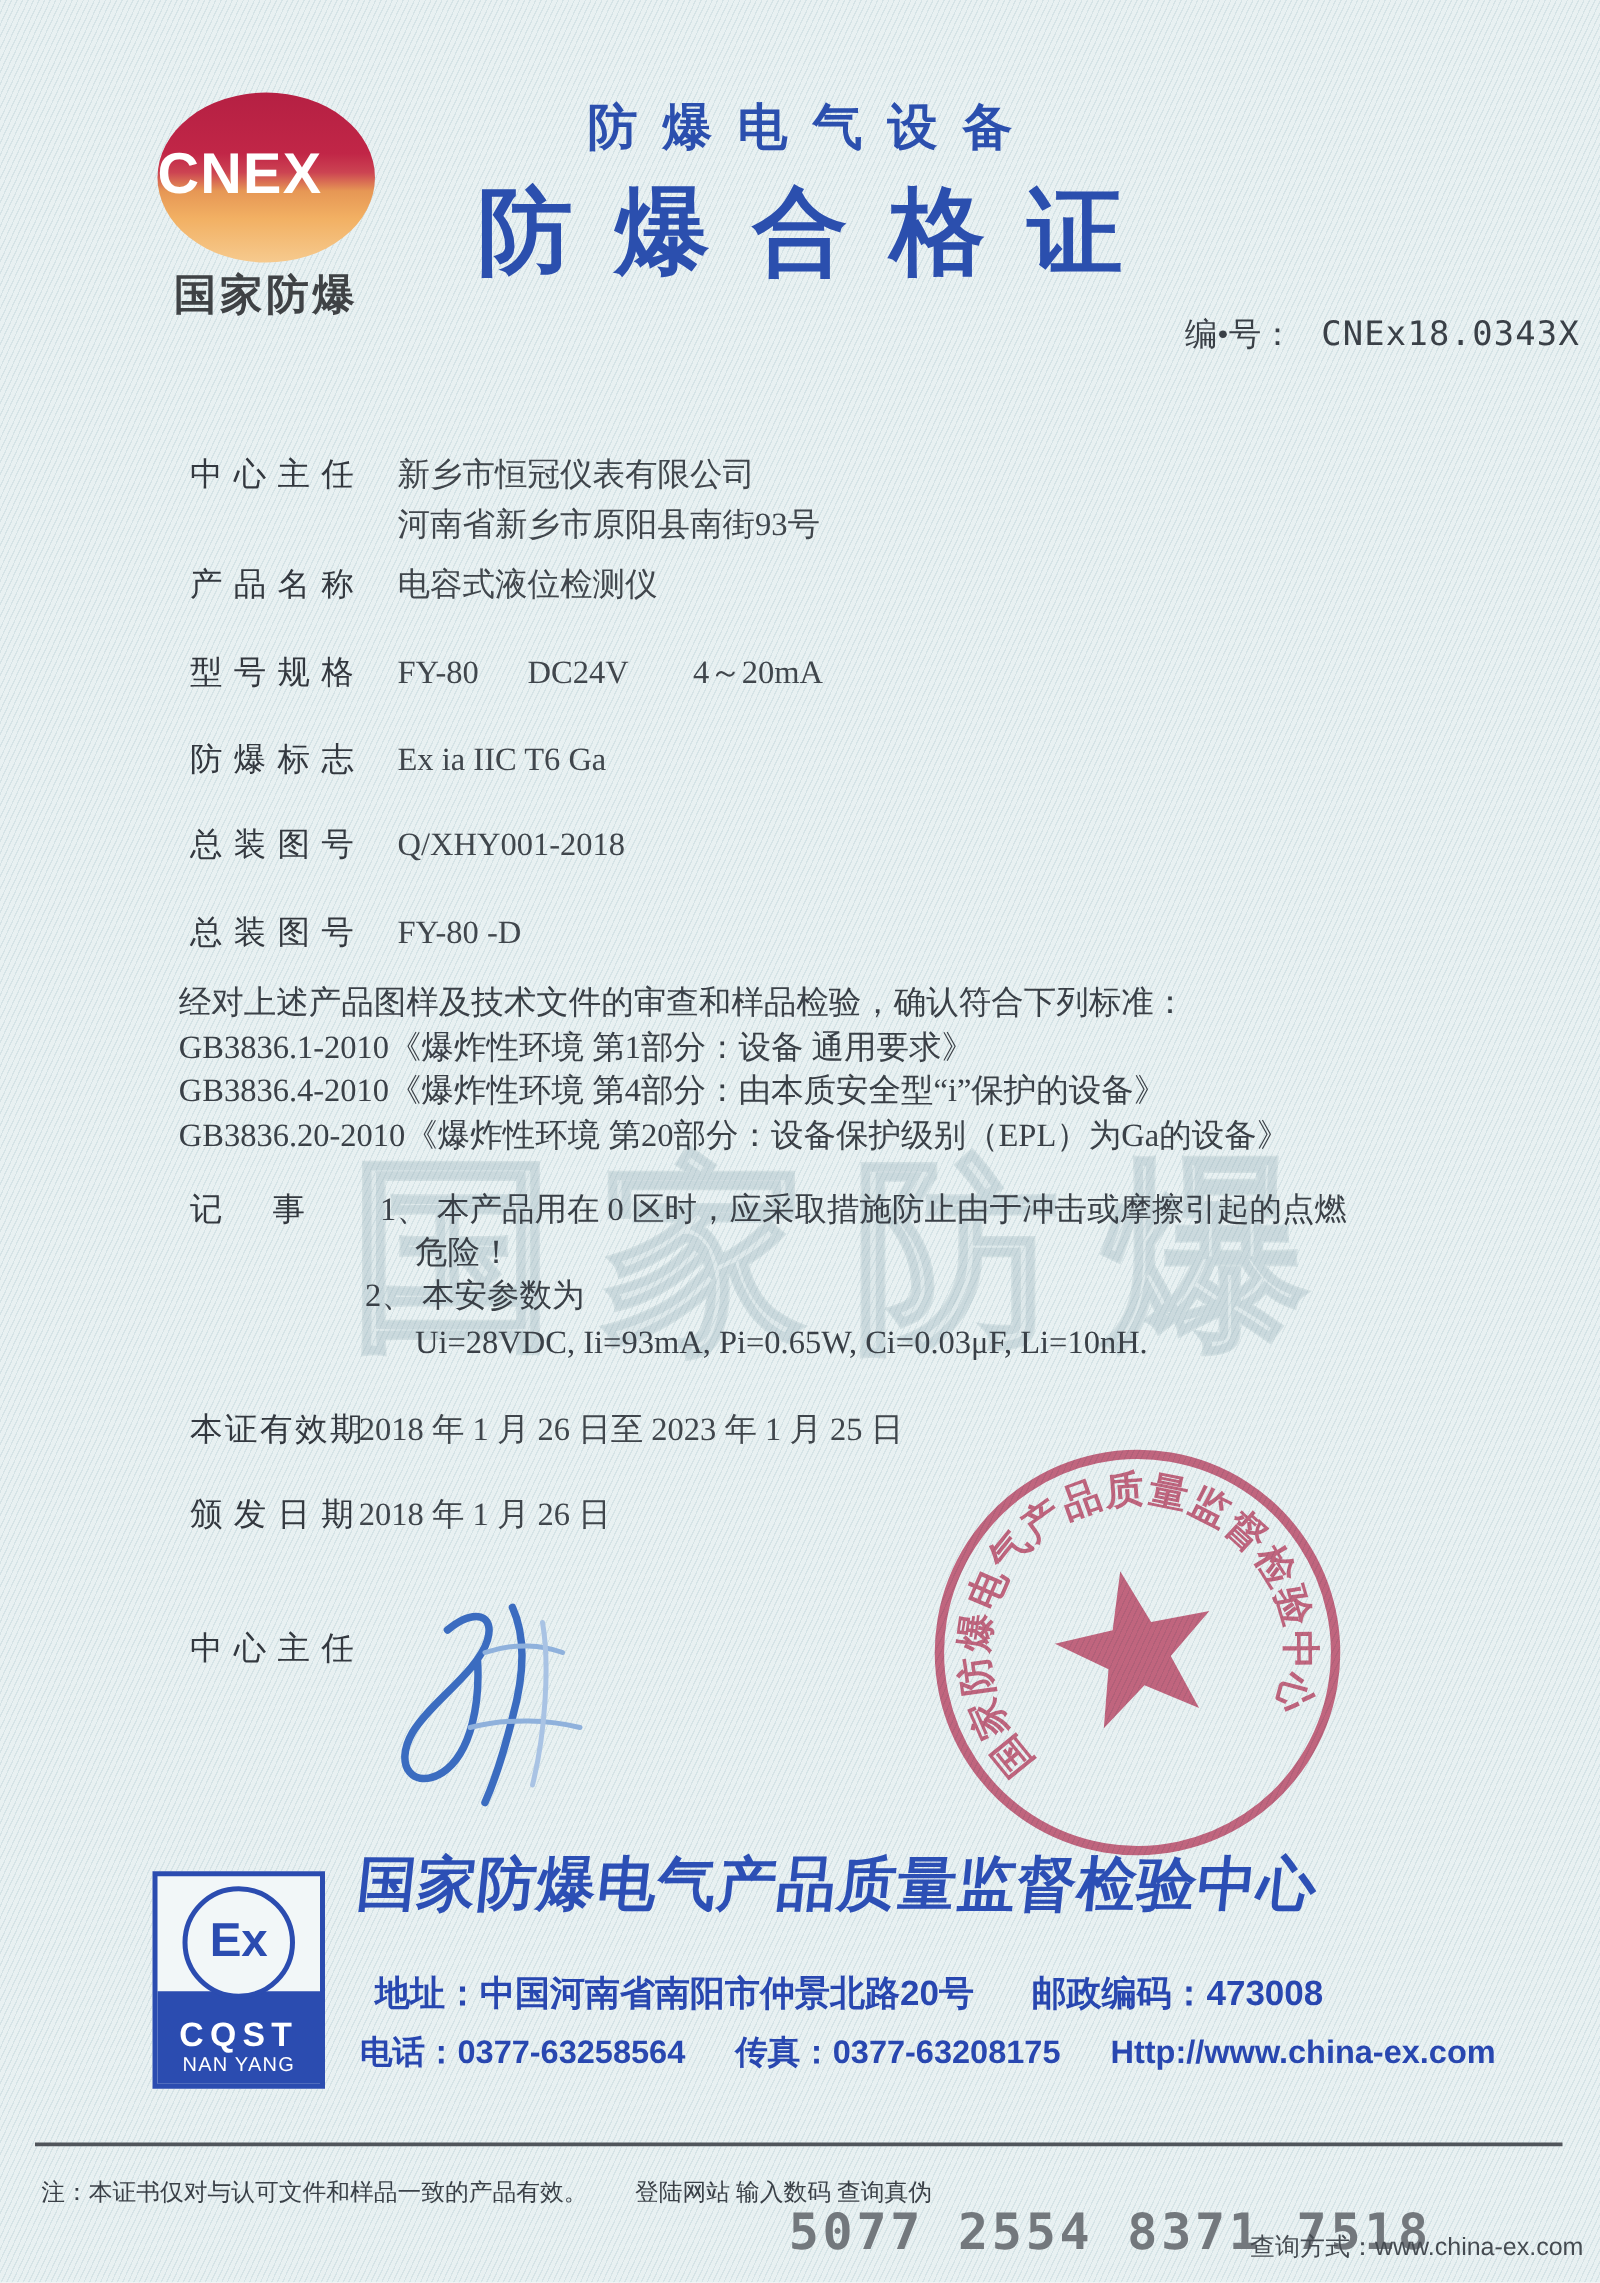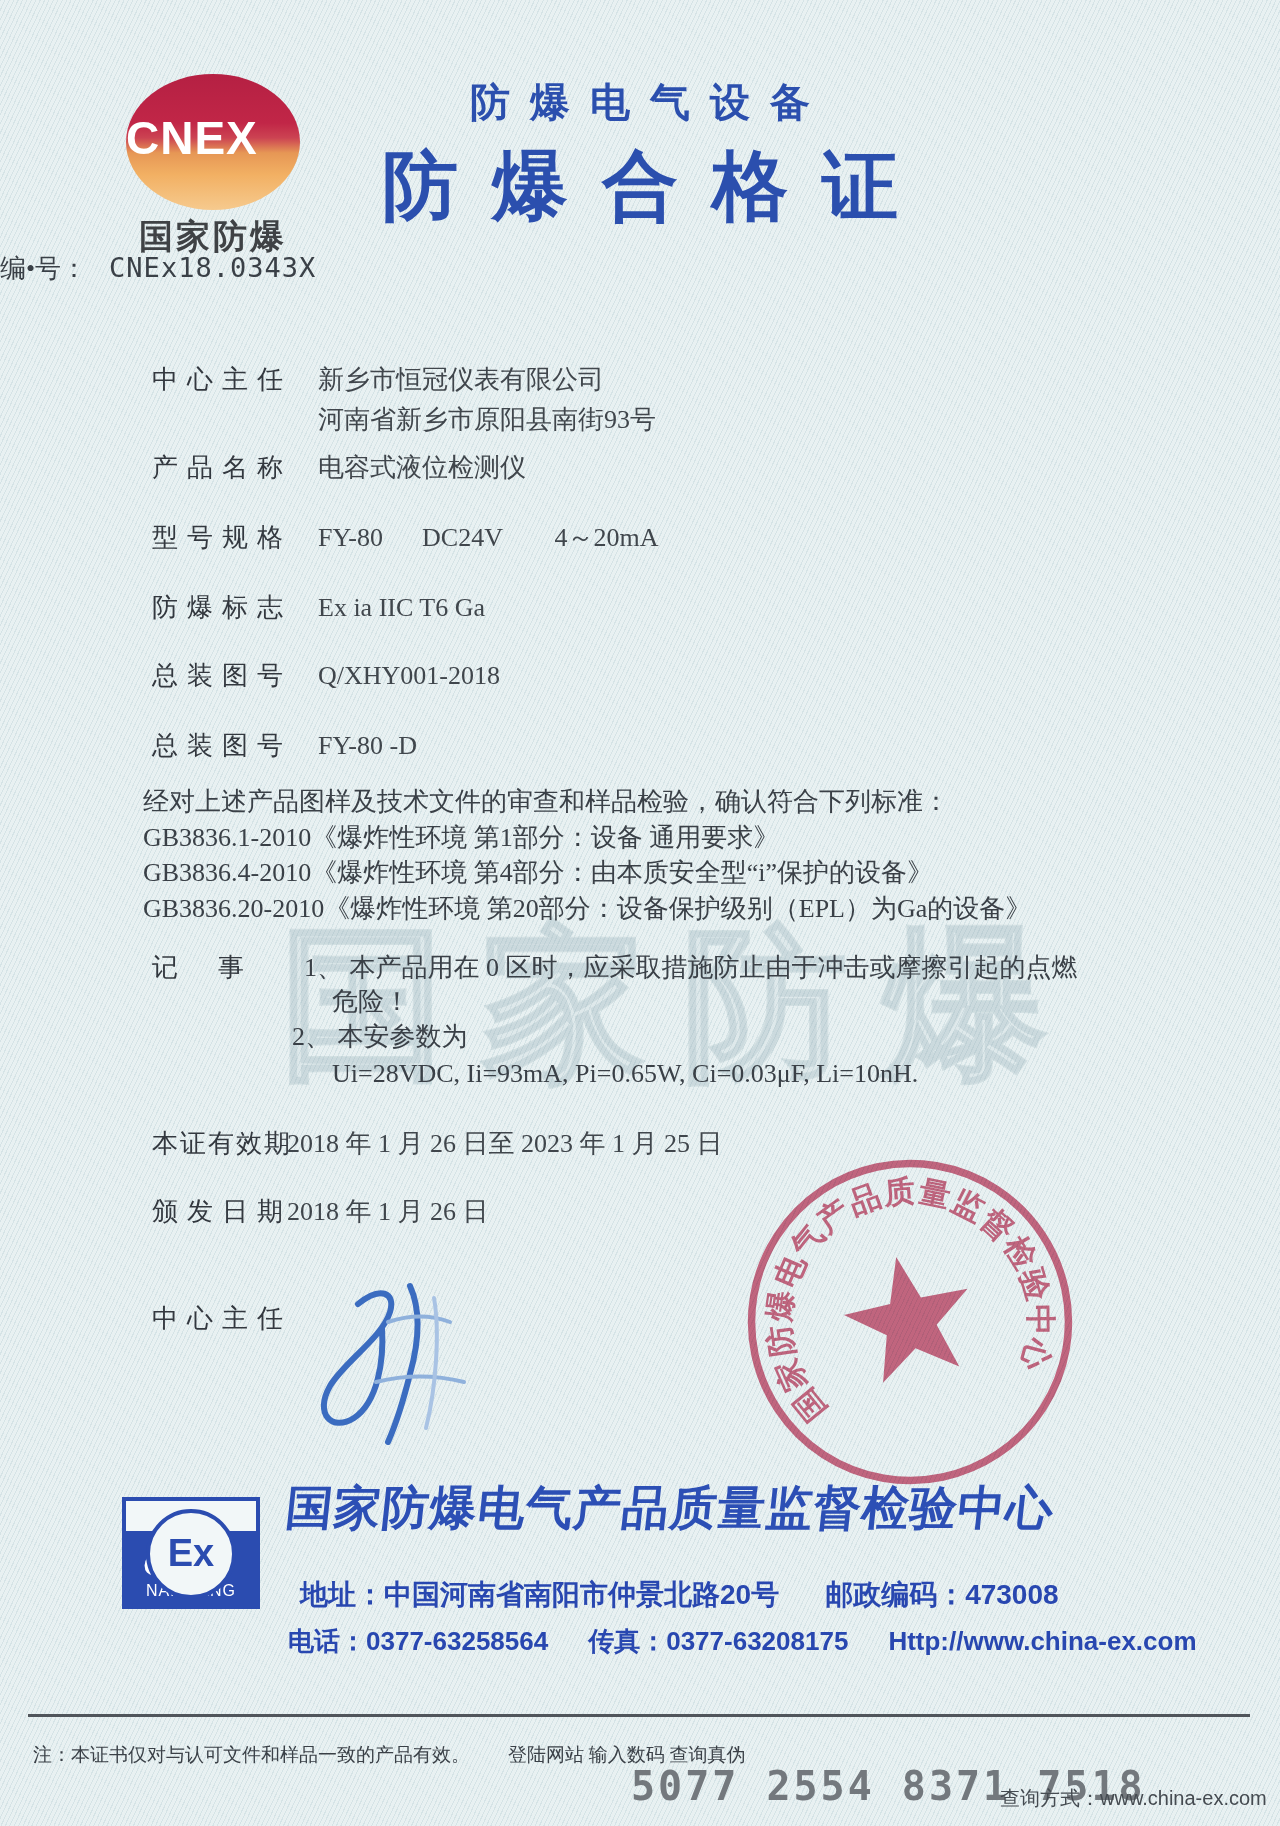--- a/index.html
+++ b/index.html
@@ -35,21 +35,21 @@
   .subtitle{
     left:0; right:0; top:78px; text-align:center;
     font-family:"Liberation Sans", sans-serif; font-weight:bold;
     font-size:40px; color:#2b4fae; letter-spacing:20px; text-indent:20px;
   }
   .maintitle{
     left:0; right:0; top:140px; text-align:center;
     font-family:"Liberation Sans", sans-serif; font-weight:bold;
     font-size:76px; color:#2b4fae; letter-spacing:34px; text-indent:34px;
   }
-  .certline{left:0; right:4px; top:252px; text-align:left; font-size:26px; color:#3a4047;}
+  .certline{left:0; right:16px; top:252px; text-align:right; font-size:26px; color:#3a4047;}
   .certline .no{font-family:"DejaVu Sans Mono", monospace; font-size:27px; margin-left:22px; letter-spacing:1px;}
 
   
   .watermark{
     left:280px; top:905px; font-size:165px; font-weight:bold; letter-spacing:36px;
     font-family:"Liberation Sans", sans-serif;
     color:rgba(140,170,180,0.10); -webkit-text-stroke:2.5px rgba(128,160,172,0.20);
     pointer-events:none;
   }
 
@@ -66,21 +66,21 @@
   
   .sig{left:292px; top:1276px;}
   .stamp{
     left:728px; top:1140px; width:364px; height:364px;
     transform:rotate(-12deg); transform-origin:50% 50%;
     mix-blend-mode:multiply; opacity:.88;
   }
 
   
   .badge{
-    left:122px; top:1497px; width:138px; height:112px;
+    left:122px; top:1497px; width:138px; height:174px;
     border:4px solid #2b4cb0; background:#f2f7f8; box-sizing:border-box;
   }
   .badge .circle{
     position:absolute; left:20px; top:8px; width:82px; height:82px;
     border:4px solid #2b4cb0; border-radius:50%; background:#f2f7f8; z-index:2;
     display:flex; align-items:center; justify-content:center;
   }
   .badge .circle span{
     font-family:"Liberation Sans", sans-serif; font-weight:bold;
     font-size:38px; color:#2b4cb0;

